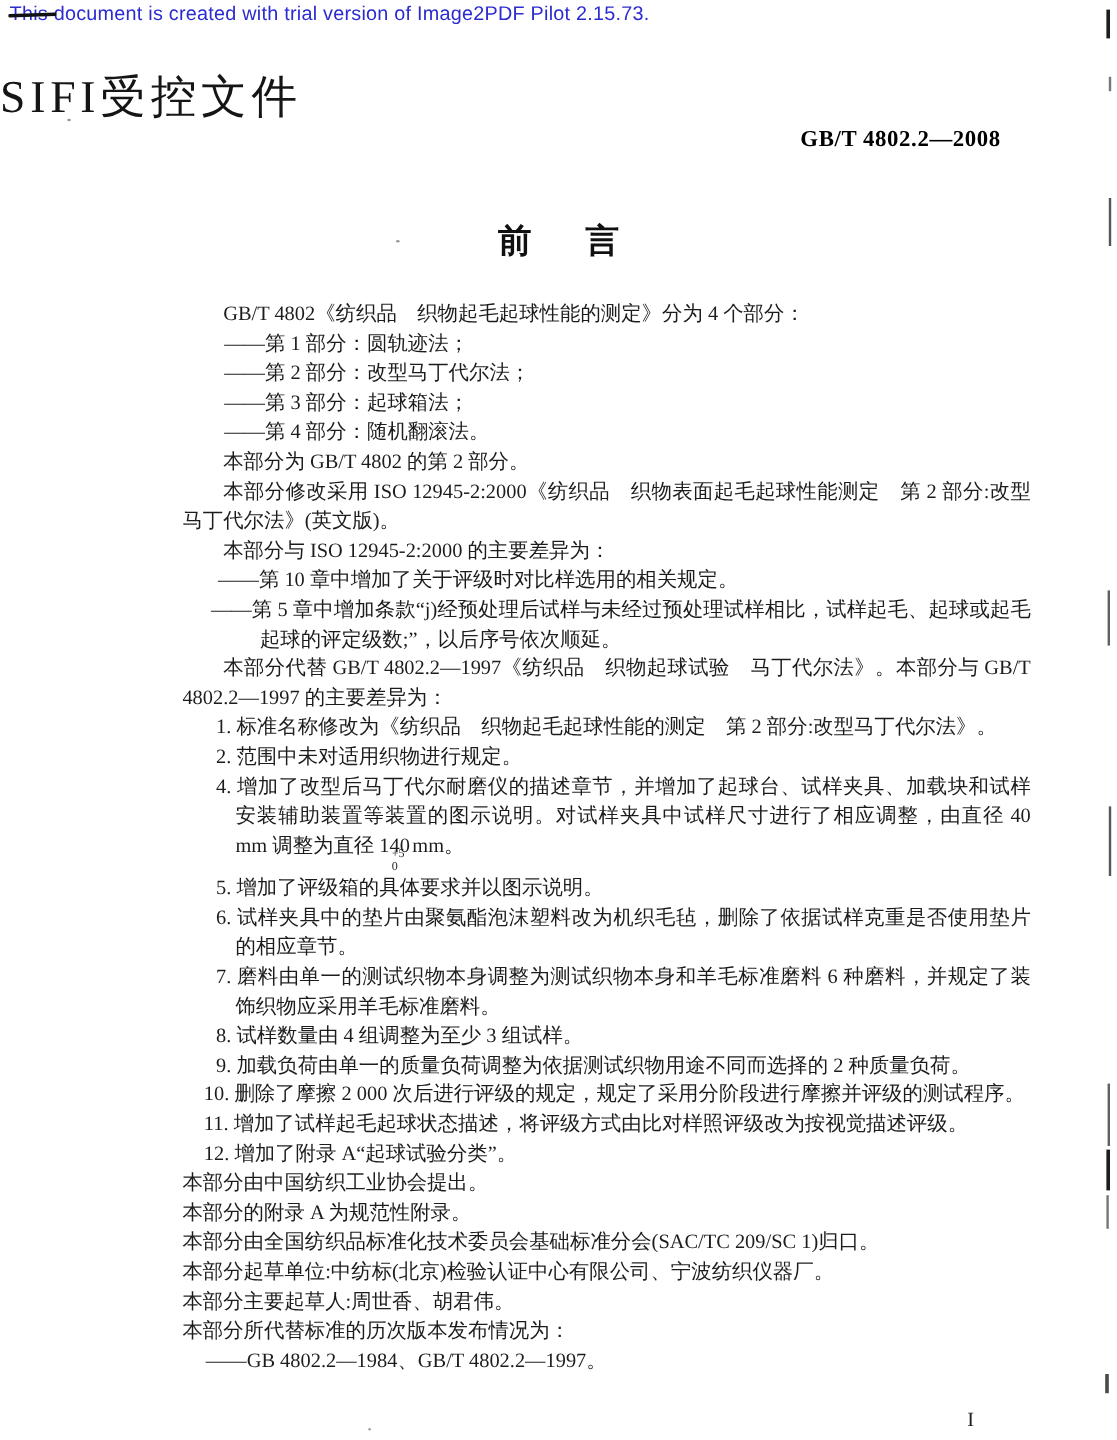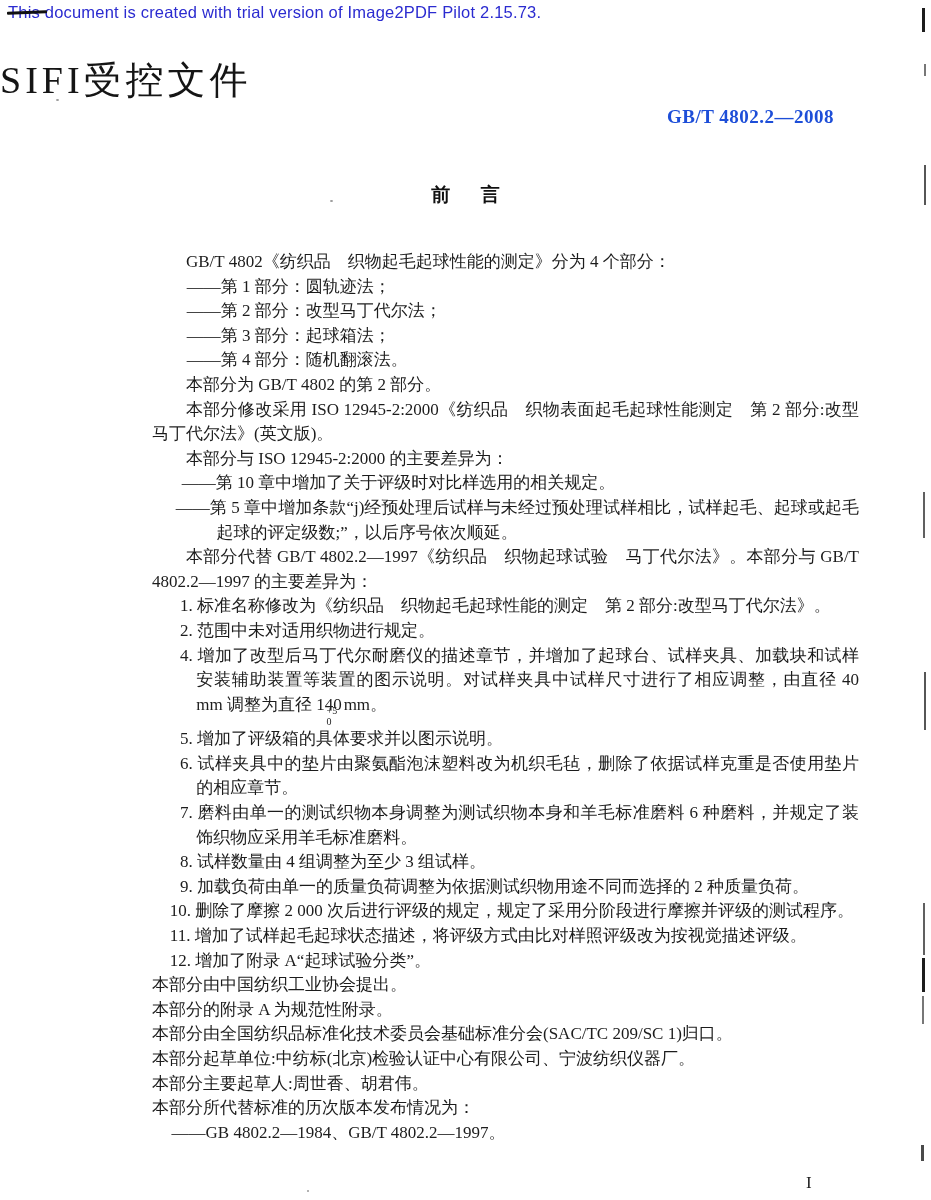--- a/index.html
+++ b/index.html
@@ -23,26 +23,26 @@
   }
   .stamp{
     position:absolute;top:55px;left:0;width:100%;
     text-align:left;
     font-size:38px;letter-spacing:4px;
     color:#151515;
   }
   .doc-number{
     position:absolute;top:106px;right:97px;
     font-size:19px;font-weight:bold;letter-spacing:.5px;
-    color:#1d4ed8;
+    color:#000000;
   }
   .foreword-heading{
     position:absolute;top:182px;left:0;width:100%;
     text-align:center;
-    font-size:19px;font-weight:bold;color:#101010;
+    font-size:28px;font-weight:bold;color:#101010;
   }
   .foreword-heading .hchar{display:inline-block;}
   .foreword-heading .hchar:first-child{margin-right:1.6em;}
   .doc-body{
     position:absolute;top:250px;left:128px;width:707px;
     font-size:17px;line-height:24.6px;
     text-align:justify;
   }
   .para{margin:0;}
   .p-indent{text-indent:2em;}

